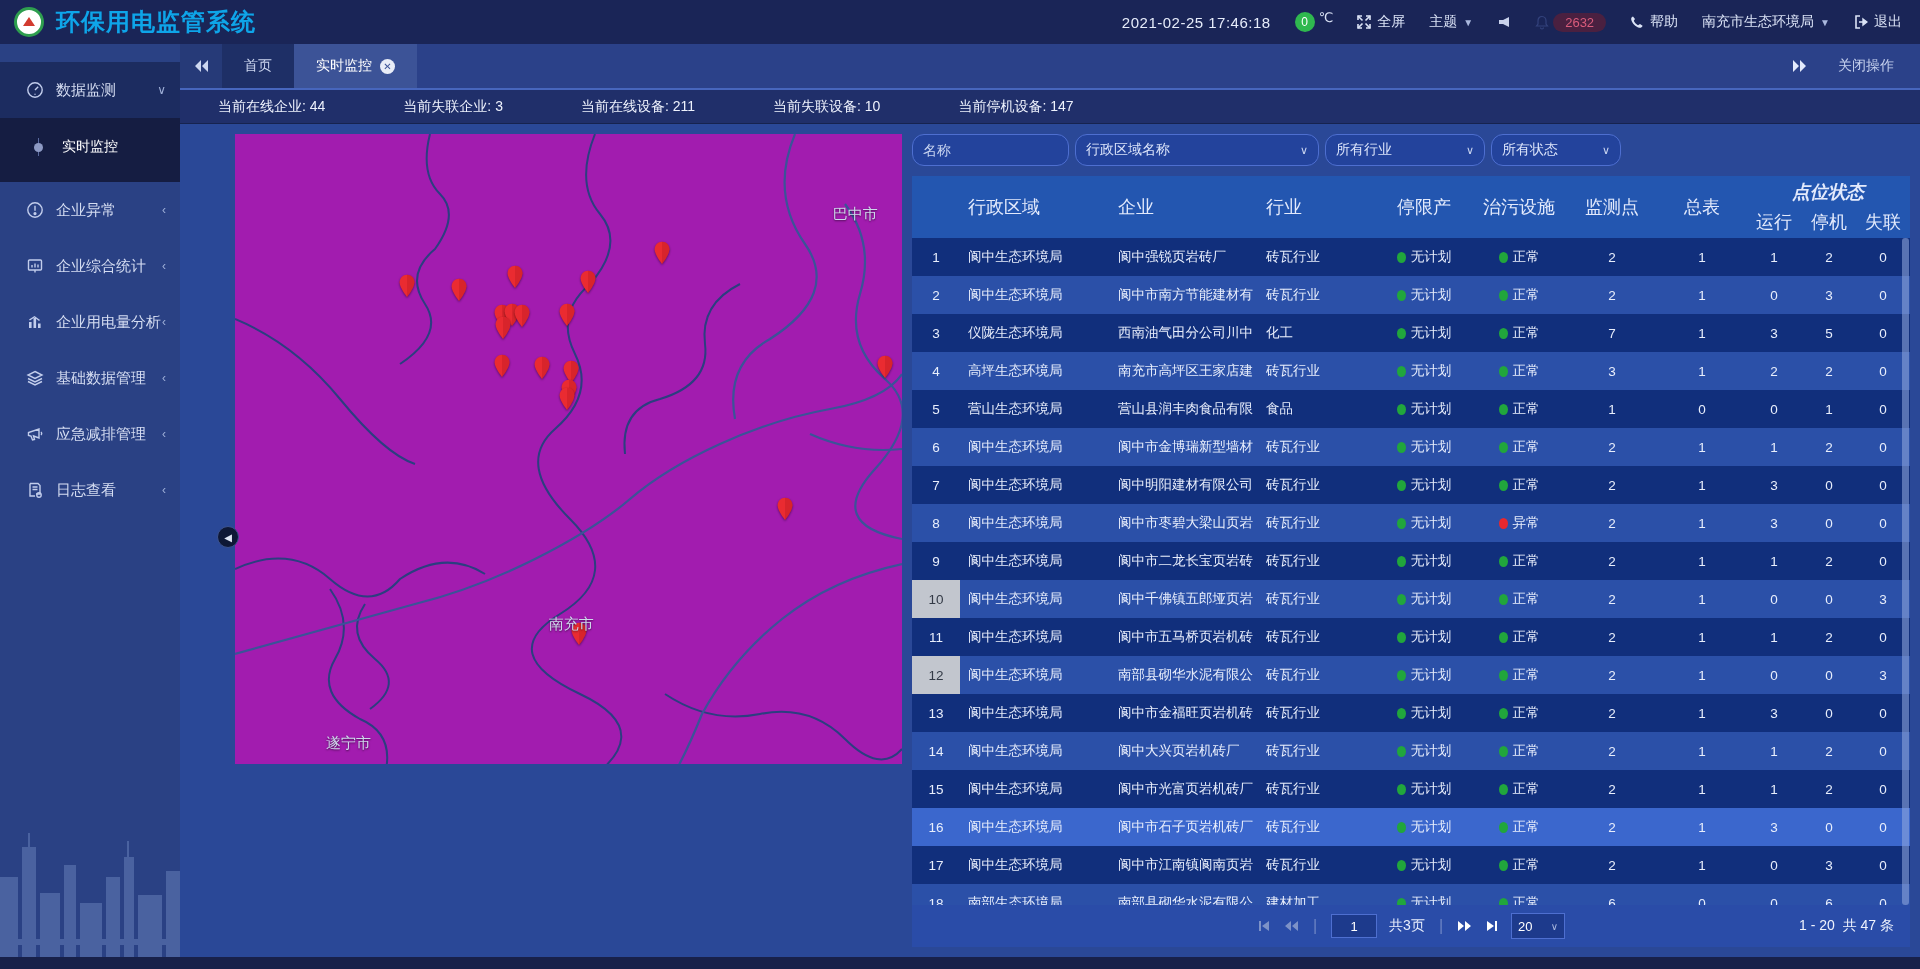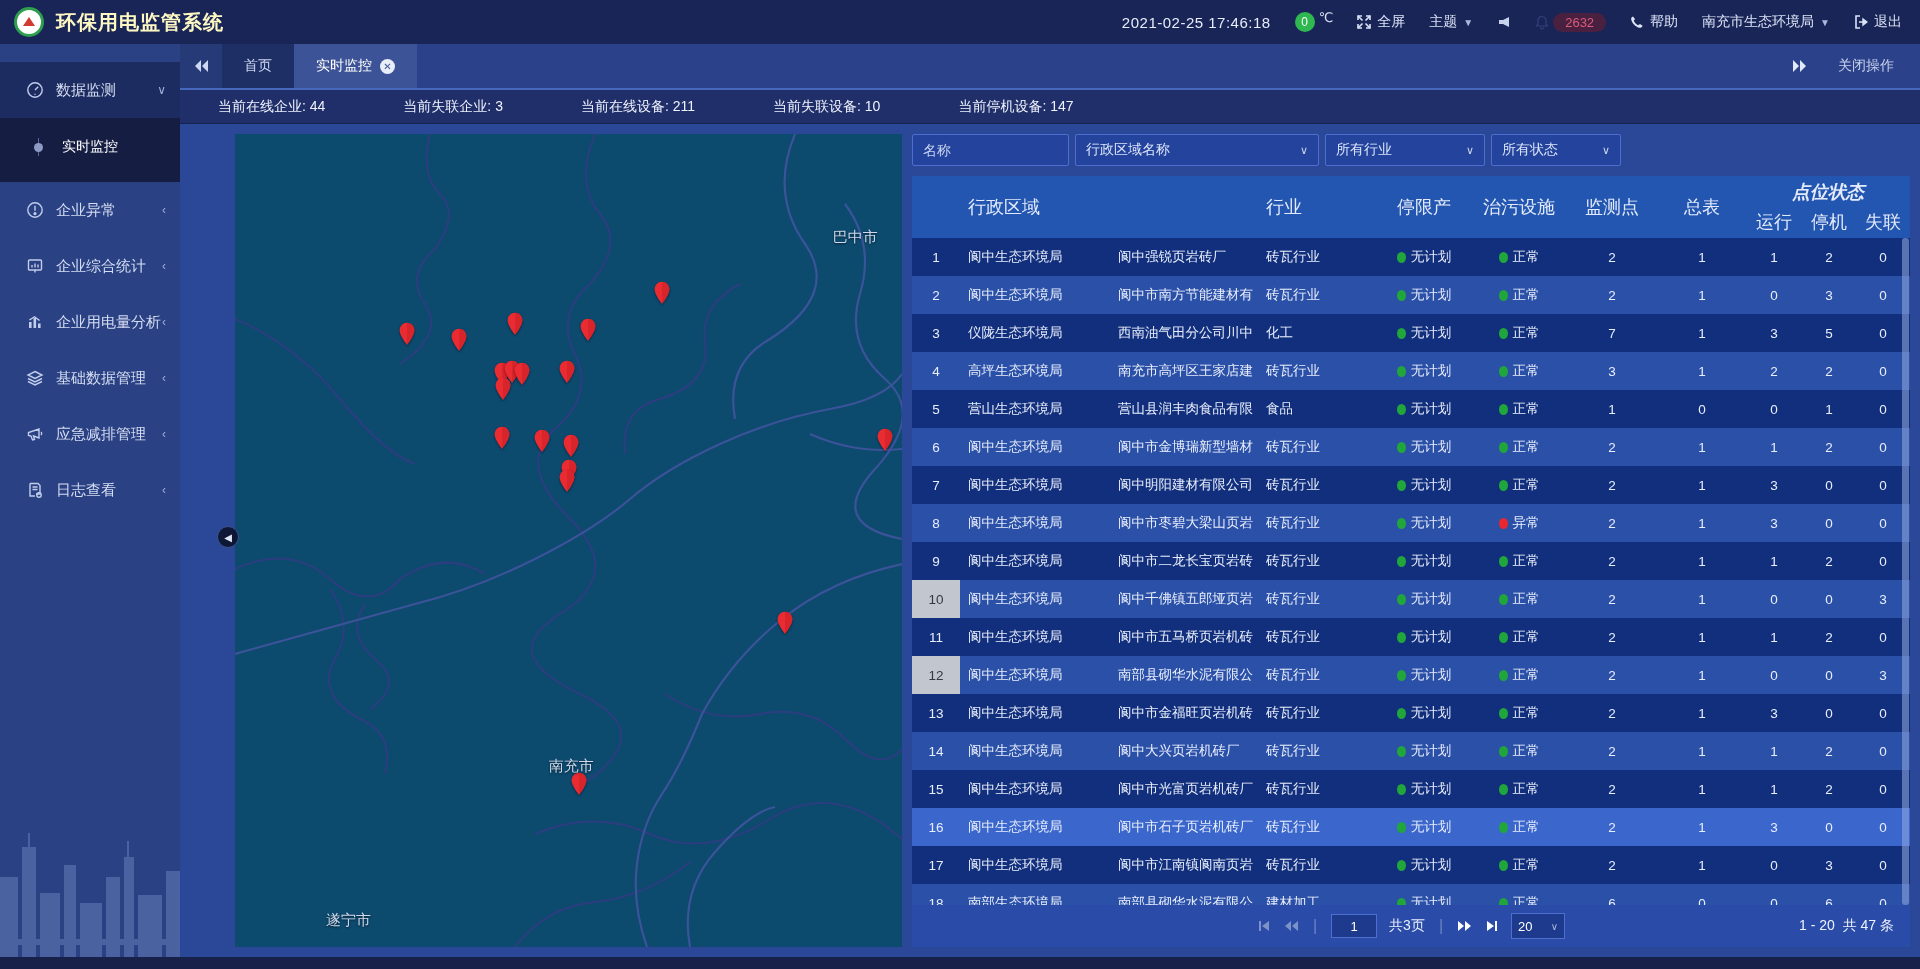--- a/index.html
+++ b/index.html
@@ -4,21 +4,21 @@
 <style>
   * { margin:0; padding:0; box-sizing:border-box; }
   html,body { width:1920px; height:969px; overflow:hidden; }
   body { font-family:"Liberation Sans","DejaVu Sans",sans-serif; background:#18214a; color:#e8eefc; }
   .app { width:1920px; height:969px; display:flex; flex-direction:column; }
 
   
   .topbar { height:44px; background:#1a2557; display:flex; align-items:center; padding:0 18px 0 14px; flex:0 0 44px; }
   .logo { width:30px; height:30px; border-radius:50%; background:#fff; border:3px solid #2e9e4f; display:flex; align-items:center; justify-content:center; margin-right:12px; }
   .logo-inner { width:0; height:0; border-left:6px solid transparent; border-right:6px solid transparent; border-bottom:9px solid #d23b2f; margin-top:-2px; }
-  .app-title { font-size:20px; font-weight:bold; letter-spacing:1px; color:#fef9c3; }
+  .app-title { font-size:24px; font-weight:bold; letter-spacing:1px; color:#0ea5e9; }
   .topbar-right { margin-left:auto; display:flex; align-items:center; gap:24px; font-size:14px; color:#dbe3f6; }
   .datetime { font-size:15px; color:#e6ecfa; letter-spacing:.5px; }
   .temp { display:flex; align-items:flex-start; gap:4px; }
   .temp-circle { width:20px; height:20px; border-radius:50%; background:#2fb84f; color:#fff; font-size:12px; display:flex; align-items:center; justify-content:center; }
   .temp-unit { font-size:13px; margin-top:-2px; }
   .tb-item { display:flex; align-items:center; gap:6px; cursor:pointer; white-space:nowrap; }
   .caret { font-size:10px; color:#aab8de; }
   .badge-group { display:flex; align-items:center; gap:4px; }
   .badge-pill { background:#4a2040; color:#d95c7c; border-radius:10px; padding:2px 12px; font-size:13px; }
   svg.icn { display:block; }
@@ -55,29 +55,29 @@
   
   .statsbar { height:34px; flex:0 0 34px; background:#202f6a; display:flex; align-items:center; gap:78px; padding-left:38px; font-size:14px; border-bottom:1px solid #16234f; }
   .stat-item { white-space:nowrap; color:#eef2fd; }
 
   
   .content { flex:1; background:#2a4897; display:flex; padding:10px 10px 10px 0; min-height:0; }
   .collapse-strip { width:55px; flex:0 0 55px; position:relative; }
   .collapse-btn { position:absolute; top:392px; right:-4px; width:22px; height:22px; border-radius:50%; background:#0e1836; border:1px solid #3c5390; color:#dfe6f5; font-size:10px; display:flex; align-items:center; justify-content:center; cursor:pointer; z-index:5; }
 
   
-  .map-panel { width:667px; flex:0 0 667px; height:813px; background:#0c4a6e; position:relative; overflow:hidden; }
+  .map-panel { width:667px; flex:0 0 667px; height:630px; background:#a21caf; position:relative; overflow:hidden; }
   .map-roads { position:absolute; inset:0; }
   .city-label { position:absolute; color:#cfd8ec; font-size:15px; text-shadow:0 1px 2px rgba(0,0,0,.6); transform:translate(-50%,-50%); white-space:nowrap; }
   .map-pin { position:absolute; transform:translate(-50%,-100%); filter:drop-shadow(0 1px 1px rgba(0,0,0,.45)); }
 
   
   .table-panel { flex:1; margin-left:10px; height:813px; display:flex; flex-direction:column; min-width:0; }
   .filter-row { display:flex; gap:6px; height:32px; flex:0 0 32px; margin-bottom:10px; }
-  .f-input, .f-select { background:#23439c; border:1px solid #4e6fd0; border-radius:2px; height:32px; color:#dbe4fa; font-size:14px; display:flex; align-items:center; padding:0 10px; }
+  .f-input, .f-select { background:#23439c; border:1px solid #4e6fd0; border-radius:12px; height:32px; color:#dbe4fa; font-size:14px; display:flex; align-items:center; padding:0 10px; }
   input.f-input { outline:none; width:157px; font-family:inherit; }
   input.f-input::placeholder { color:#c8d4f0; opacity:1; }
   .f-select { justify-content:space-between; cursor:pointer; }
   .f-select .caret { font-size:11px; color:#cdd8f2; }
 
   .grid-cols { display:grid; grid-template-columns:48px 150px minmax(0,1fr) 118px 96px 94px 92px 88px 56px 54px 54px; }
   .thead { background:#2356b0; height:62px; flex:0 0 62px; grid-template-rows:30px 32px; font-size:18px; color:#e3eafc; }
   .th { grid-row:1/3; display:flex; align-items:center; justify-content:center; }
   .th.left { justify-content:flex-start; padding-left:8px; }
   .th-group { grid-row:1; grid-column:9/12; display:flex; align-items:flex-end; justify-content:center; font-style:italic; font-weight:bold; padding-bottom:2px; }
@@ -437,20 +437,21 @@
             </div>
             <div class="f-select" style="width:130px">
               <span>所有状态</span>
               <span class="caret">∨</span>
             </div>
           </div>
 
           <div class="thead grid-cols" id="thead-host">
               <div class="th" style="grid-column:1"></div>
               <div class="th left" style="grid-column:2">行政区域</div>
+              <div class="th left" style="grid-column:3">企业</div>
               <div class="th left" style="grid-column:4">行业</div>
               <div class="th" style="grid-column:5">停限产</div>
               <div class="th" style="grid-column:6">治污设施</div>
               <div class="th" style="grid-column:7">监测点</div>
               <div class="th" style="grid-column:8">总表</div>
               <div class="th-group">点位状态</div>
               <div class="th-sub" style="grid-column:9">运行</div>
               <div class="th-sub" style="grid-column:10">停机</div>
               <div class="th-sub" style="grid-column:11">失联</div>
             </div>

